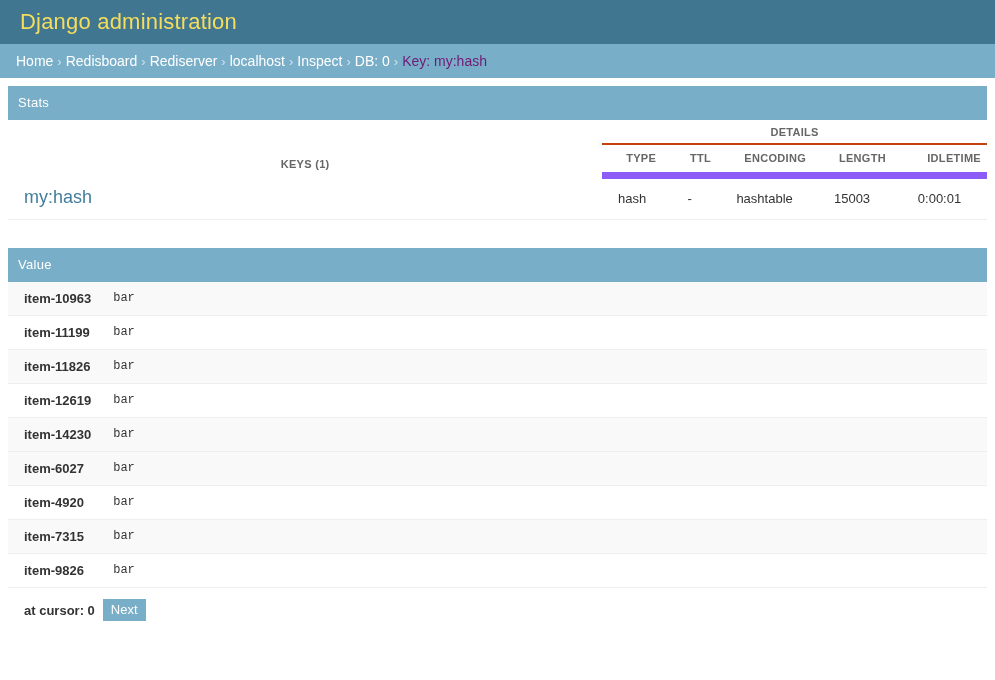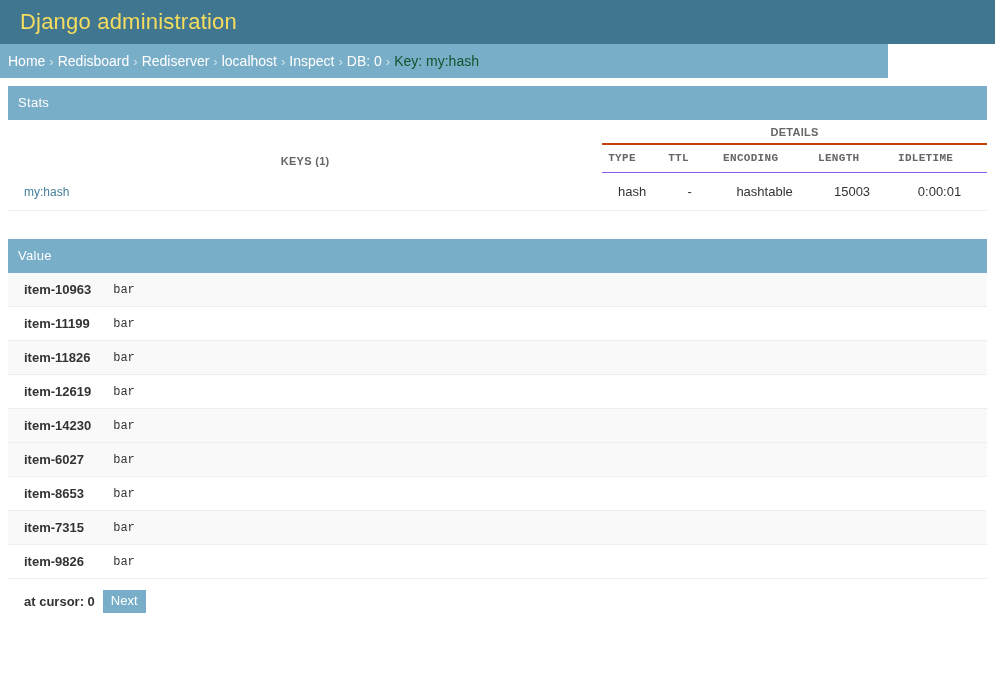--- a/index.html
+++ b/index.html
@@ -30,41 +30,41 @@
     font-size: 22px;
     font-weight: 300;
     letter-spacing: 0.2px;
     color: #f5dd5d;
     line-height: 1;
     margin: 12px;
   }
 
   
   #breadcrumbs {
-    width: 888px;
+    width: 995px;
     height: 34px;
     background: #79aec8;
     font-size: 14px;
     color: #ffffff;
     display: flex;
     align-items: center;
-    padding: 0 40px 0 8px;
+    padding: 0 40px 0 16px;
     white-space: nowrap;
   }
   #breadcrumbs a {
     color: #ffffff;
     text-decoration: none;
   }
   #breadcrumbs .sep {
     color: #cfe3ee;
     padding: 0 4px;
     font-size: 13px;
   }
   #breadcrumbs .current {
-    color: #14532d;
+    color: #701a75;
   }
 
   
   #content {
     padding: 0;
   }
   .module {
     margin: 8px 8px 0 8px;
     background: #ffffff;
   }
@@ -104,40 +104,39 @@
     border-bottom: none;
     padding-bottom: 6px;
     text-align: center;
   }
   #stats-table thead tr.group-row th.details-cell {
     text-align: center;
     border-bottom: 2px solid #c2410c;
     padding: 6px 6px 5px 6px;
   }
   #stats-table thead tr.sub-row th {
-    text-align: left;
+    text-align: right;
     padding: 7px 6px 8px 6px;
-    border-bottom: 1px solid #8b5cf6;
-    font-family: Liberation Mono, monospace;
+    border-bottom: 7px solid #8b5cf6;
   }
   #stats-table tbody td {
     padding: 11px 6px;
     border-bottom: 1px solid #eeeeee;
     text-align: center;
     color: #333333;
     font-size: 13px;
   }
   #stats-table tbody td.key-cell {
     text-align: left;
     padding-left: 16px;
   }
   #stats-table tbody td.key-cell a {
     color: #447e9b;
     text-decoration: none;
-    font-size: 12px;
+    font-size: 18px;
   }
 
   
   #value-table tbody tr.odd { background: #ffffff; }
   #value-table tbody tr.even { background: #f9f9f9; }
   #value-table tbody td {
     padding: 9px 6px;
     border-bottom: 1px solid #eeeeee;
     vertical-align: middle;
   }
@@ -259,21 +258,21 @@
           </tr>
           <tr class="even">
             <td class="field-name">item-14230</td>
             <td class="field-value">bar</td>
           </tr>
           <tr class="even">
             <td class="field-name">item-6027</td>
             <td class="field-value">bar</td>
           </tr>
           <tr class="odd">
-            <td class="field-name">item-8653</td>
+            <td class="field-name">item-4920</td>
             <td class="field-value">bar</td>
           </tr>
           <tr class="even">
             <td class="field-name">item-7315</td>
             <td class="field-value">bar</td>
           </tr>
           <tr class="odd">
             <td class="field-name">item-9826</td>
             <td class="field-value">bar</td>
           </tr>

